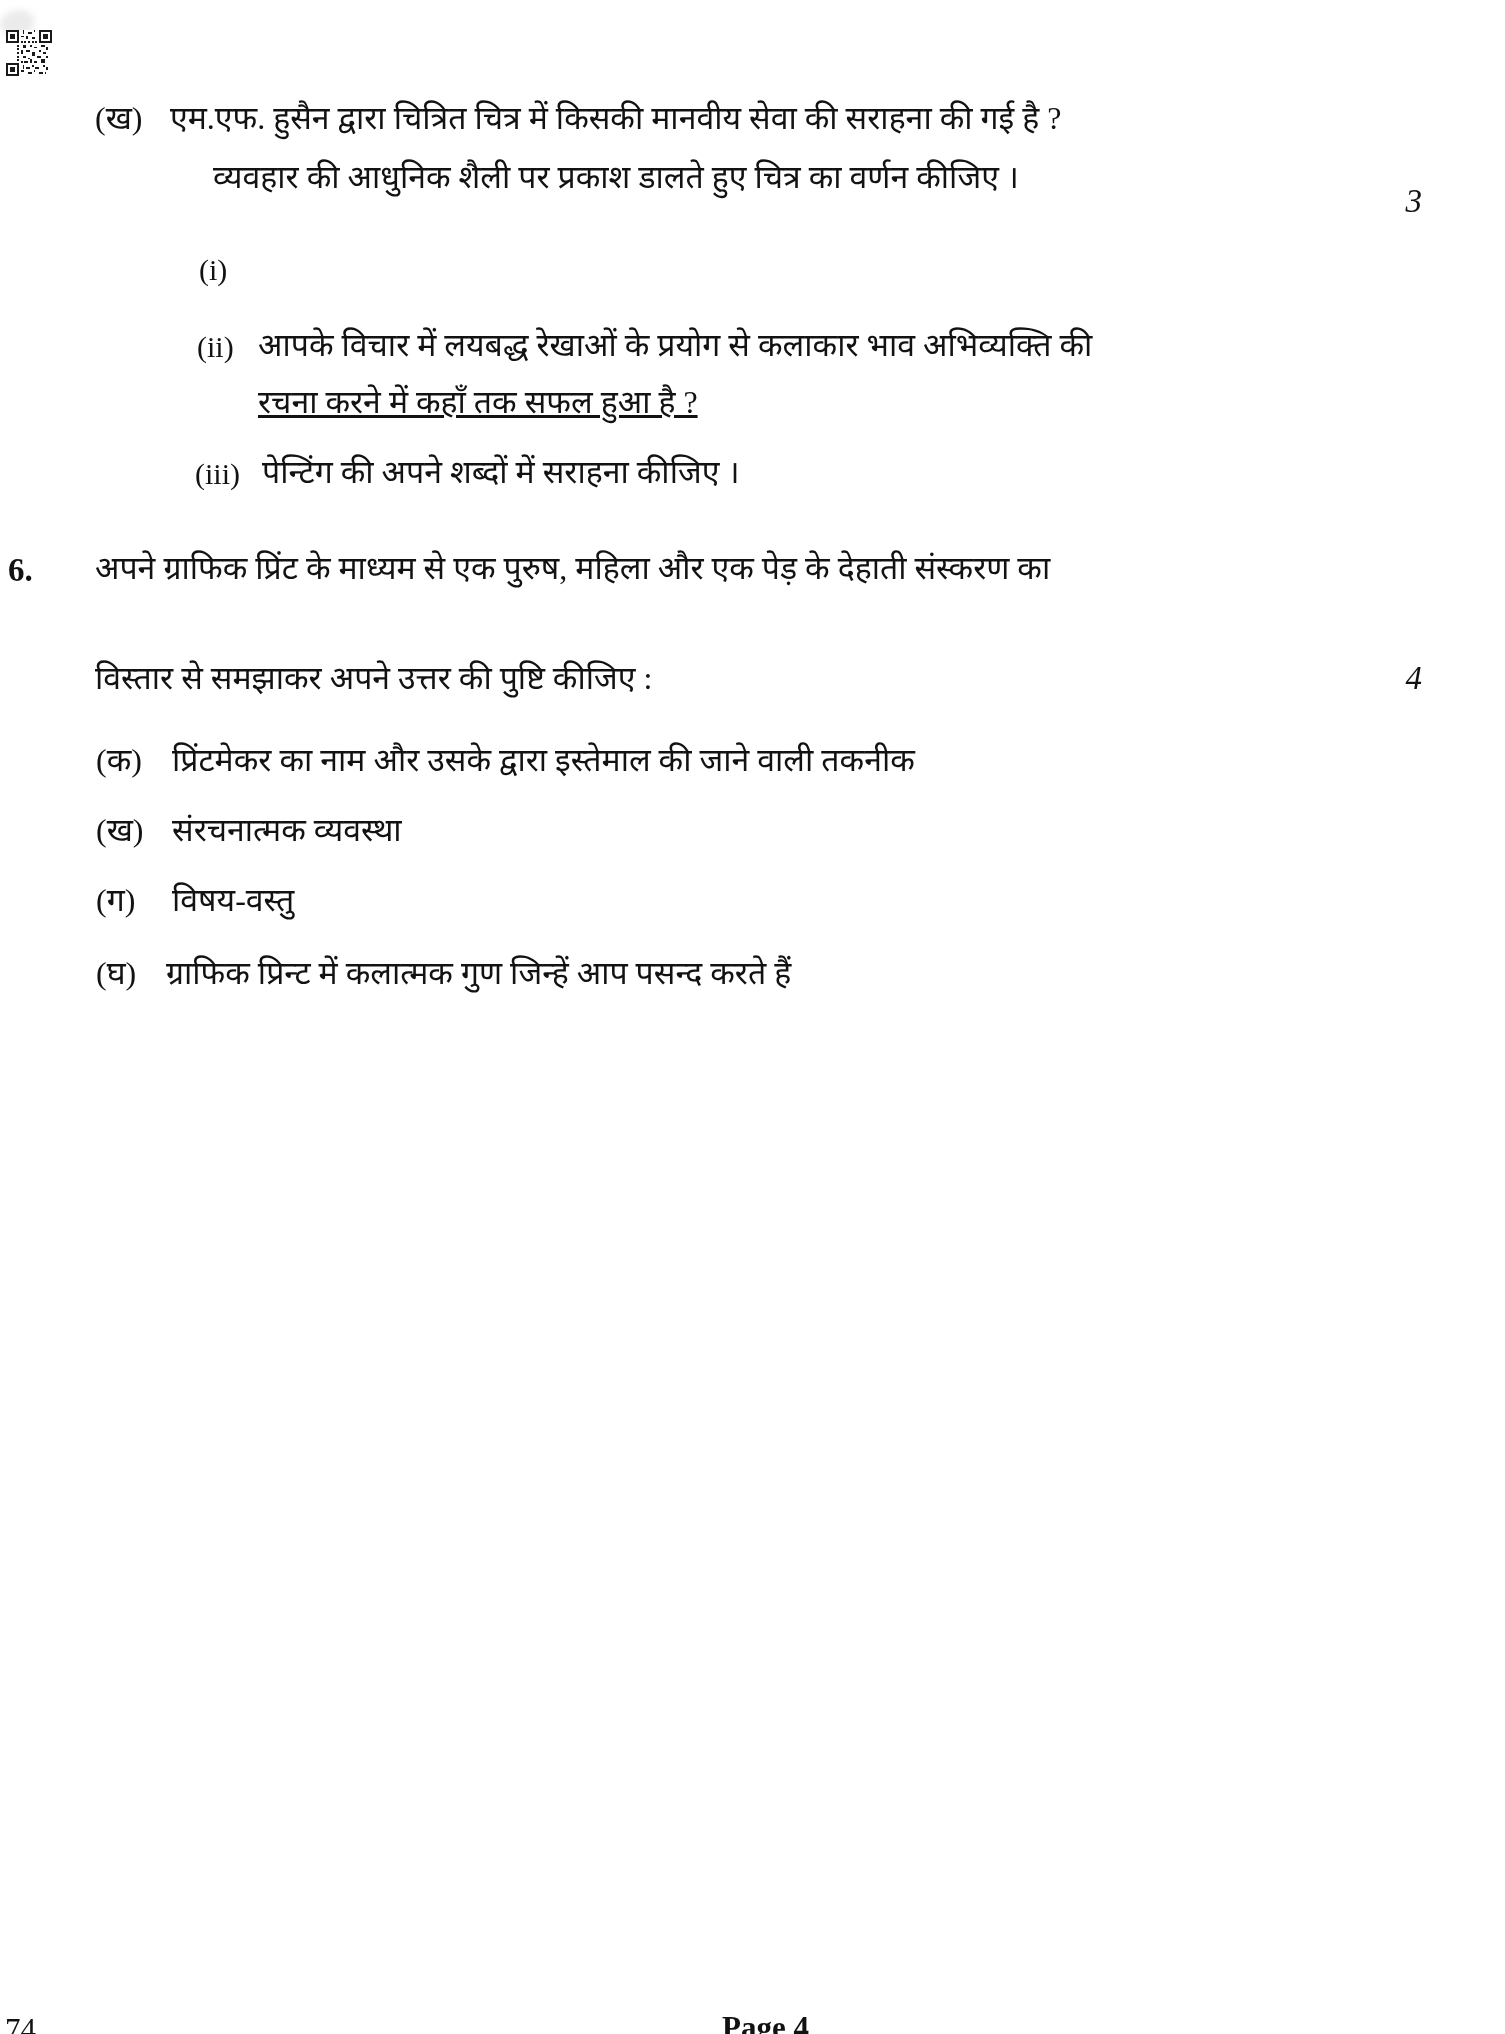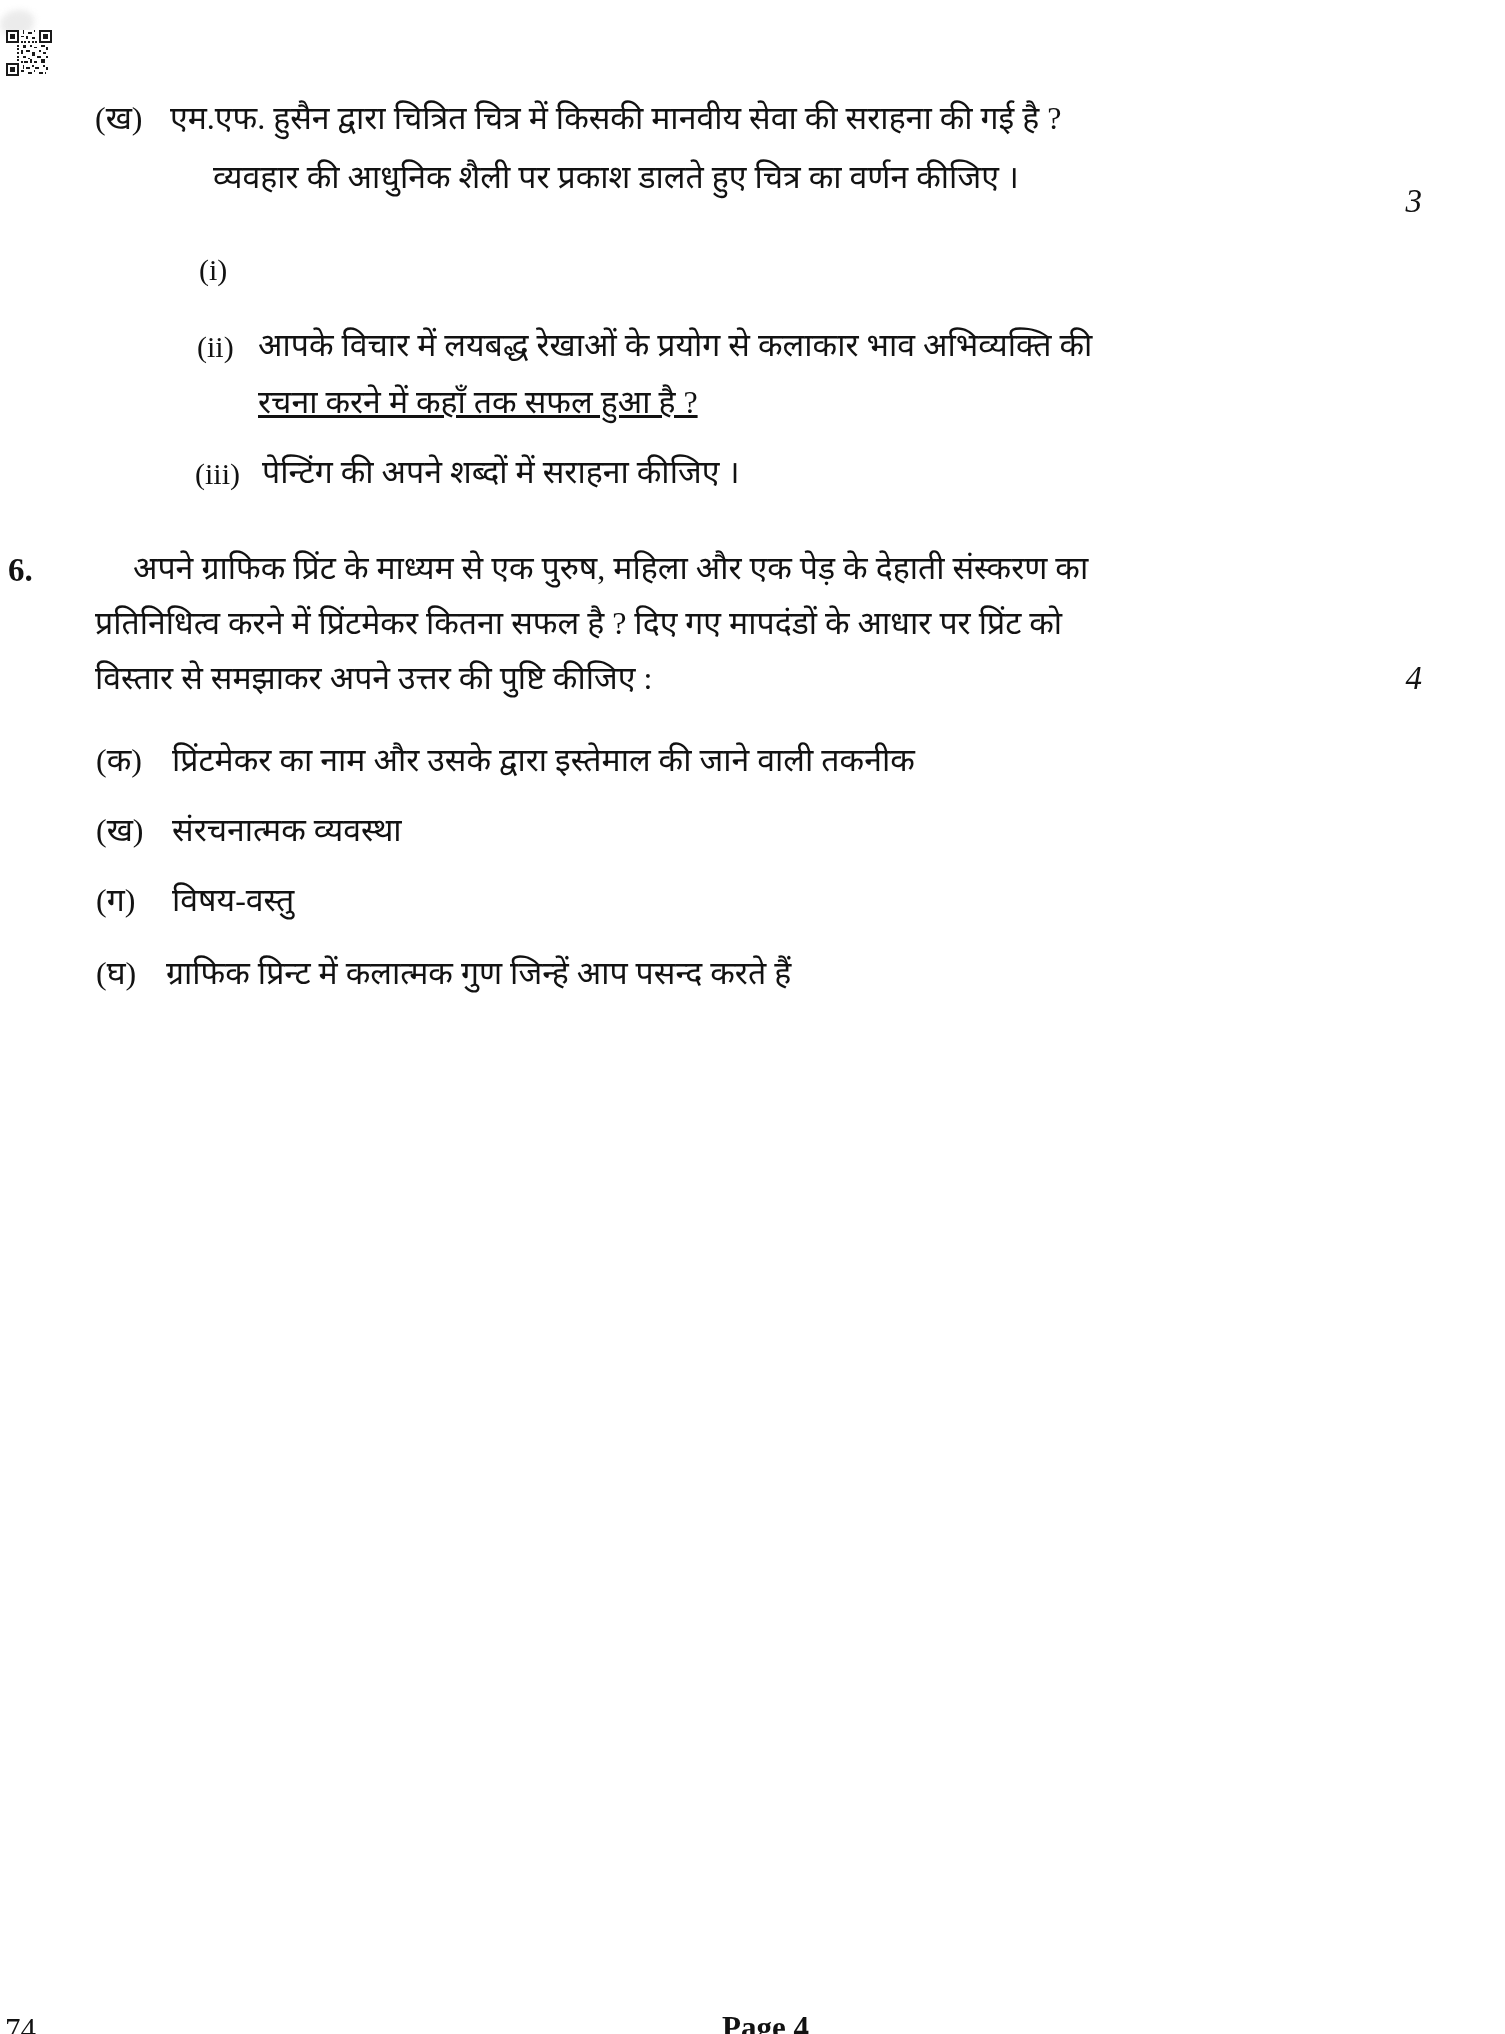--- a/index.html
+++ b/index.html
@@ -148,22 +148,21 @@
   <div class="abs lat" style="left:199px; top:253px;">(i)</div>
 
   <div class="abs lat" style="left:197px; top:330px;">(ii)</div>
   <div class="abs dev" style="left:258px; top:325px;">आपके विचार में लयबद्ध रेखाओं के प्रयोग से कलाकार भाव अभिव्यक्ति की</div>
   <div class="abs dev" style="left:258px; top:382px;text-decoration:underline;">रचना करने में कहाँ तक सफल हुआ है ?</div>
 
   <div class="abs lat" style="left:195px; top:457px;">(iii)</div>
   <div class="abs dev" style="left:262px; top:452px;">पेन्टिंग की अपने शब्दों में सराहना कीजिए ।</div>
 
   <div class="abs qnum" style="left:8px; top:552px;">6.</div>
-  <div class="abs dev" style="left:95px; top:548px;margin-left:38px;">अपने ग्राफिक प्रिंट के माध्यम से एक पुरुष, महिला और एक पेड़ के देहाती संस्करण का</div>
-  <div class="abs dev" style="left:95px; top:603px;">प्रतिनिधित्व करने में प्रिंटमेकर कितना सफल है ? दिए गए मापदंडों के आधार पर प्रिंट को</div>
+  <div class="abs dev" style="left:95px; top:548px;">अपने ग्राफिक प्रिंट के माध्यम से एक पुरुष, महिला और एक पेड़ के देहाती संस्करण का</div>
   <div class="abs dev" style="left:95px; top:658px;">विस्तार से समझाकर अपने उत्तर की पुष्टि कीजिए :</div>
   <div class="abs marks" style="left:1374px; top:660px;">4</div>
 
   <div class="abs dev" style="left:96px;  top:740px;">(क)</div>
   <div class="abs dev" style="left:172px; top:740px;">प्रिंटमेकर का नाम और उसके द्वारा इस्तेमाल की जाने वाली तकनीक</div>
 
   <div class="abs dev" style="left:96px;  top:810px;">(ख)</div>
   <div class="abs dev" style="left:172px; top:810px;">संरचनात्मक व्यवस्था</div>
 
   <div class="abs dev" style="left:96px;  top:880px;">(ग)</div>

